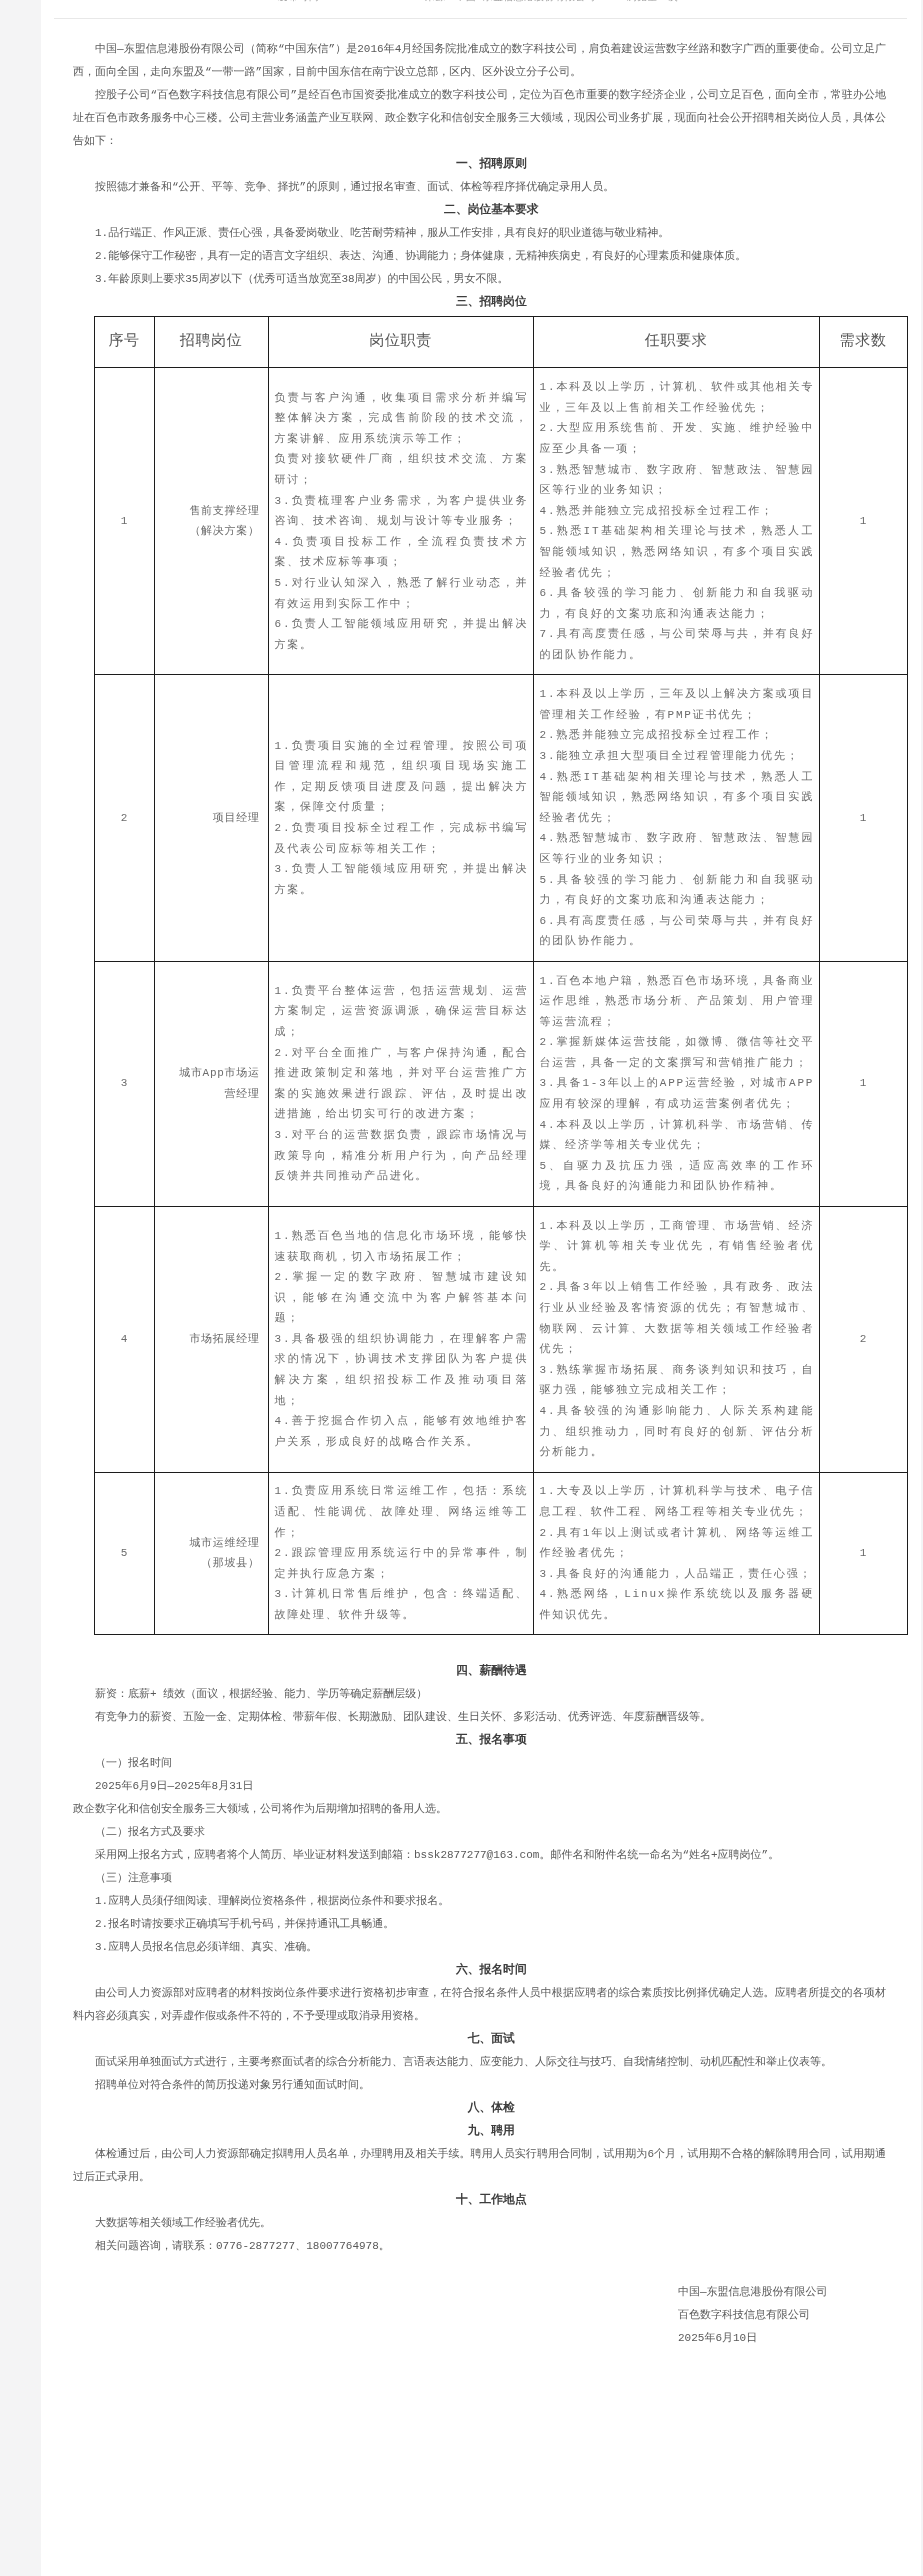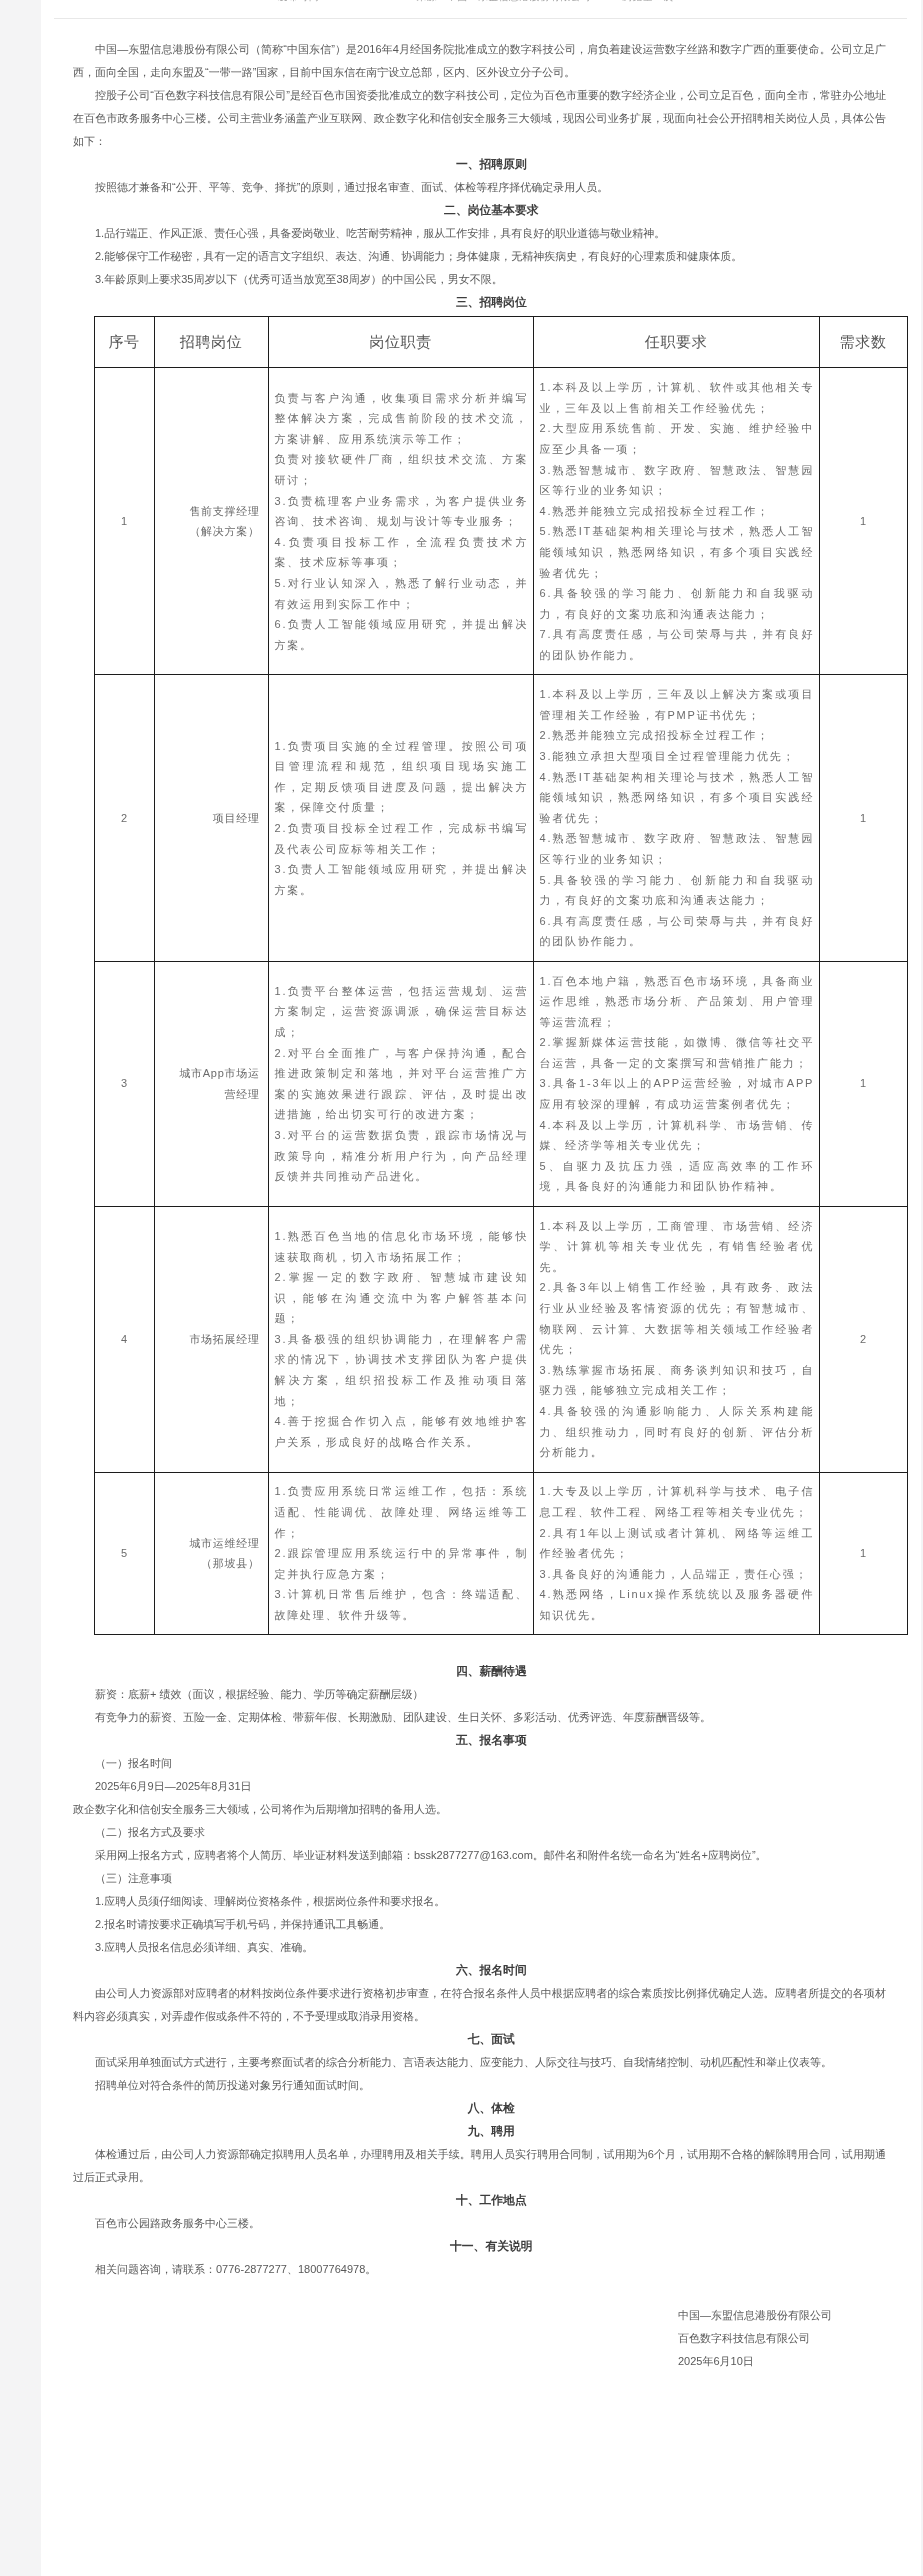--- a/index.html
+++ b/index.html
@@ -2,21 +2,21 @@
 <html style="font-size:11.8px"><head>
 <meta charset="utf-8">
 <style>
   html,body{margin:0;padding:0;}
   body{
     width:924px;
     background:#f4f4f5;
     font-family:"Liberation Sans","DejaVu Sans",sans-serif;
     -webkit-font-smoothing:antialiased;
   }
-  .page{width:775px;min-height:2576px;position:relative;}
+  .page{width:775px;min-height:2576px;position:relative;font-family:Liberation Mono, monospace;}
   .card{
     position:absolute;left:41px;top:0;width:880px;min-height:2576px;
     background:#ffffff;box-sizing:border-box;
   }
   
   .meta-clip{
     height:6.6px;overflow:hidden;position:relative;
   }
   .meta-text{
     display:block;margin-top:-8.8px;padding-left:237px;
@@ -213,23 +213,22 @@
       <p class="heading">七、面试</p>
       <p class="indent">面试采用单独面试方式进行，主要考察面试者的综合分析能力、言语表达能力、应变能力、人际交往与技巧、自我情绪控制、动机匹配性和举止仪表等。</p>
       <p class="indent">招聘单位对符合条件的简历投递对象另行通知面试时间。</p>
 
       <p class="heading">八、体检</p>
 
       <p class="heading">九、聘用</p>
       <p class="indent">体检通过后，由公司人力资源部确定拟聘用人员名单，办理聘用及相关手续。聘用人员实行聘用合同制，试用期为6个月，试用期不合格的解除聘用合同，试用期通过后正式录用。</p>
 
       <p class="heading">十、工作地点</p>
-      <p class="indent">百色市公园路政务服务中心三楼。</p>
-
-      <p class="heading">十一、有关说明</p>
+      <p class="indent">大数据等相关领域工作经验者优先。</p>
+
       <p class="indent">相关问题咨询，请联系：0776-2877277、18007764978。</p>
 
       <div class="signoff">
         <p>中国—东盟信息港股份有限公司</p>
         <p>百色数字科技信息有限公司</p>
         <p>2025年6月10日</p>
       </div>
 
     </div>
   </div>

